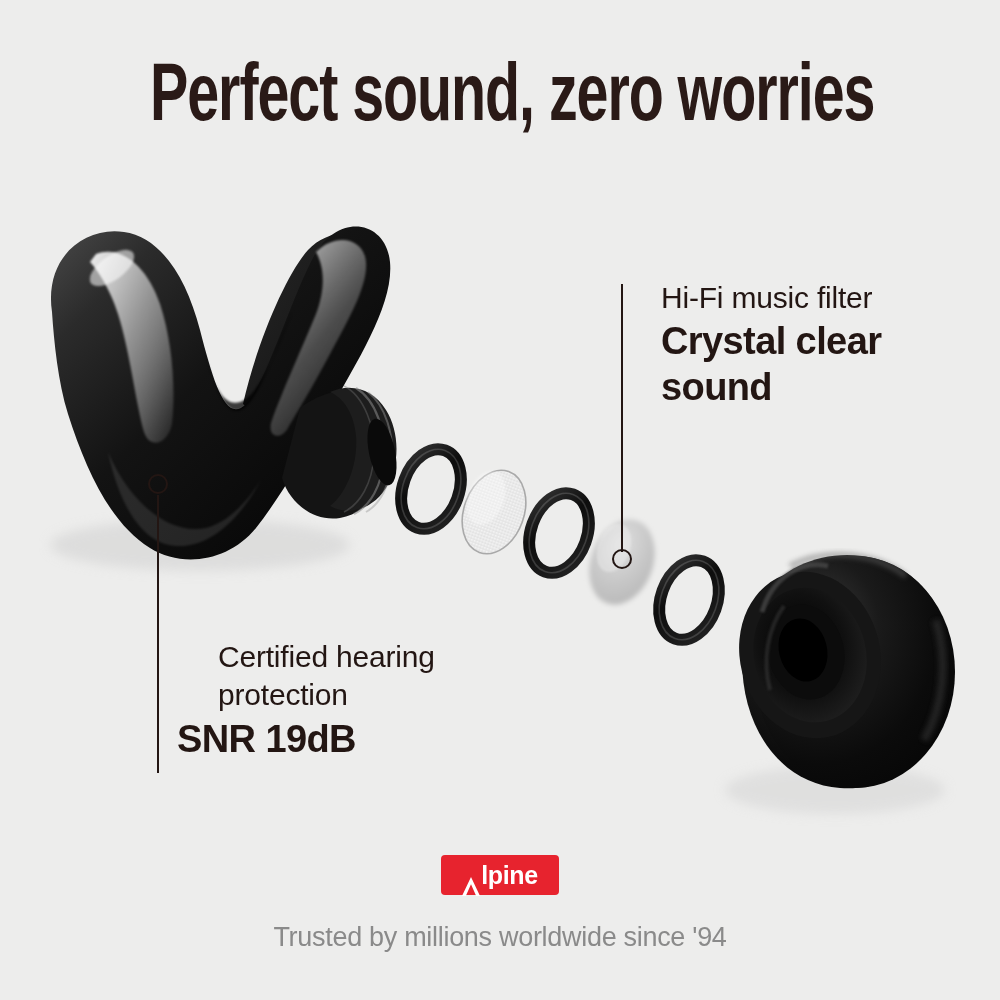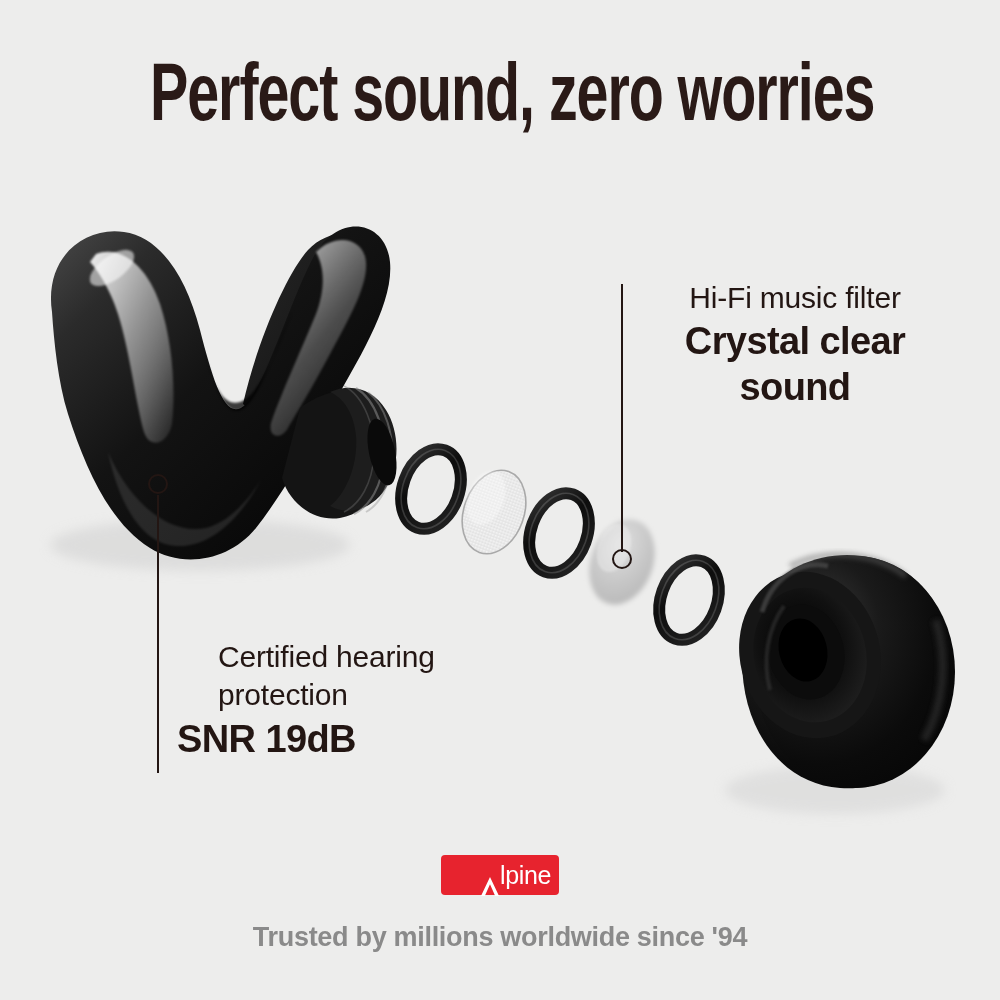--- a/index.html
+++ b/index.html
@@ -89,24 +89,23 @@
     letter-spacing: -0.2px;
     white-space: nowrap;
   }
   .callout .headline-sm {
     font-size: 38px;
     line-height: 46px;
     font-weight: 700;
     letter-spacing: -0.6px;
   }
   #callout-right {
-    left: 645px;
+    left: 661px;
     top: 278px;
     width: 300px;
-    text-align: center;
   }
   #callout-left {
     left: 177px;
     top: 638px;
     width: 330px;
   }
   #callout-left .eyebrow {
     white-space: normal;
     font-size: 30px;
     line-height: 38px;
@@ -132,44 +131,43 @@
     position: absolute;
     left: 0;
     top: 0;
     width: 118px;
     height: 40px;
     display: flex;
     align-items: center;
     justify-content: center;
     color: #ffffff;
     font-size: 25px;
-    font-weight: 400;
+    font-weight: 700;
     letter-spacing: -0.4px;
     line-height: 40px;
-    padding-left: 16px;
   }
   #brand-wordmark .peak {
     display: inline-block;
     width: 18px;
     height: 19px;
     margin-right: 1px;
     position: relative;
     top: 1px;
   }
 
   
   #tagline {
     position: absolute;
     left: 0;
     top: 920px;
     width: 1000px;
     text-align: center;
     font-size: 27px;
     line-height: 34px;
-    font-weight: 700;
+    font-weight: 400;
     letter-spacing: -0.3px;
     color: #8a8a8a;
   }
 </style>
 </head>
 <body>
 
 <div id="page">
 
   <div id="headline">Perfect sound, zero worries</div>

